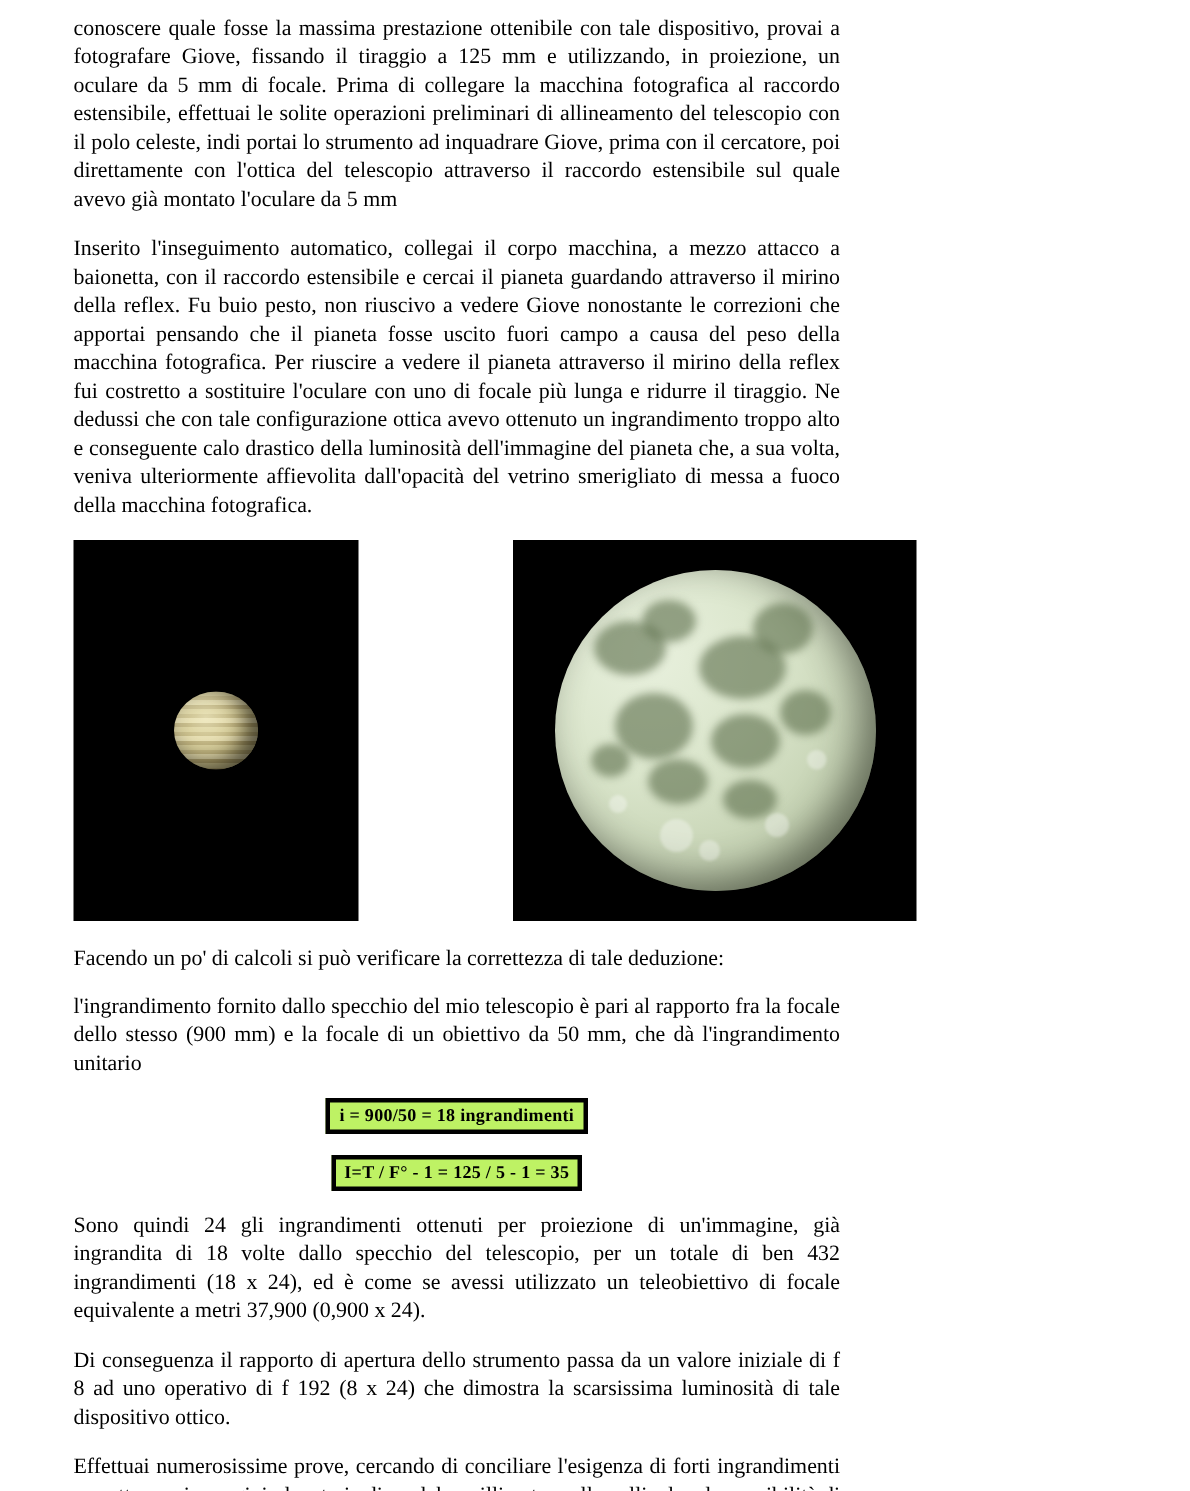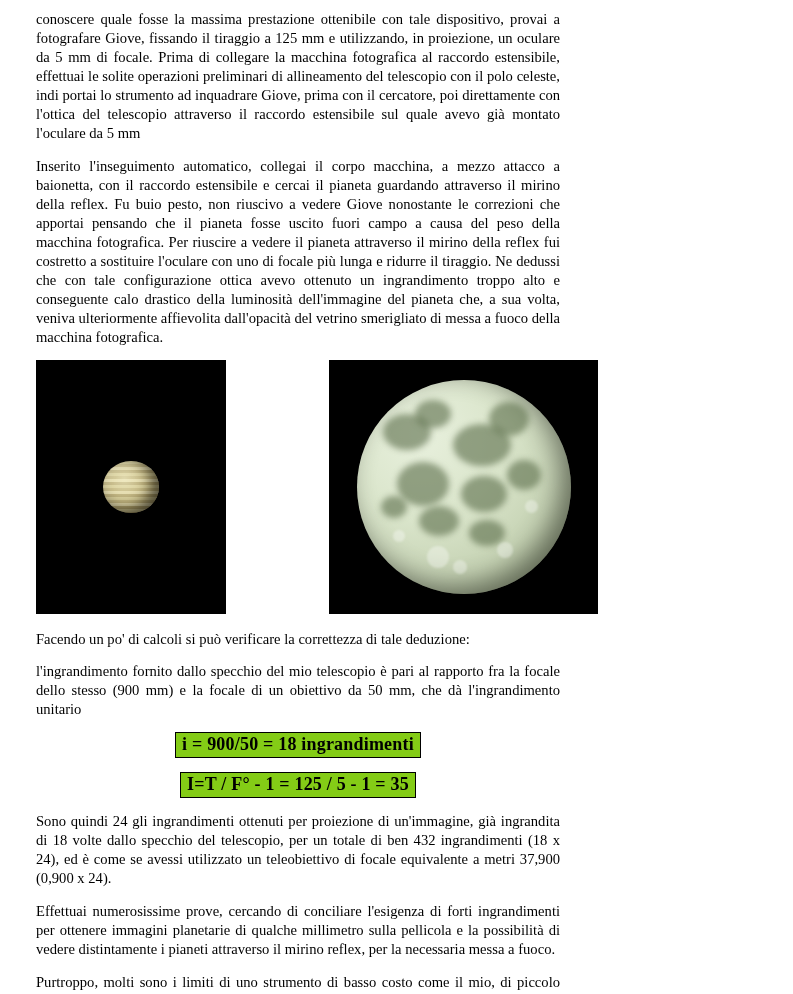--- a/index.html
+++ b/index.html
@@ -12,21 +12,21 @@
     height: 994px;
     font-family: "Liberation Serif", serif;
     color: #000000;
     overflow: hidden;
   }
   .page {
     position: relative;
     width: 637px;
     height: 994px;
     box-sizing: border-box;
-    padding: 10px 77px 0 36px;
+    padding: 10px 77px 0 49px;
   }
   p.para {
     margin: 0 0 14px 0;
     font-size: 14.6px;
     line-height: 1.30;
     text-align: justify;
     text-justify: inter-word;
     color: #000;
   }
   p.para.tight {
@@ -101,26 +101,26 @@
     border-radius: 50%;
     background: rgba(255,255,255,0.35);
     filter: blur(1.2px);
   }
   .formula-wrap {
     text-align: center;
     margin: 0 0 14px 0;
   }
   .formula {
     display: inline-block;
-    background: #84cc16;
-    border: 1px solid #000000;
+    background: #bef264;
+    border: 3px solid #000000;
     padding: 1px 6px 2px 6px;
     font-family: "Liberation Serif", serif;
     font-weight: bold;
-    font-size: 18px;
+    font-size: 12px;
     letter-spacing: 0.2px;
     color: #000;
   }
 </style>
 </head>
 <body>
 
 <div class="page">
 
   <p class="para">conoscere quale fosse la massima prestazione ottenibile con tale dispositivo, provai a fotografare Giove, fissando il tiraggio a 125 mm e utilizzando, in proiezione, un oculare da 5 mm di focale. Prima di collegare la macchina fotografica al raccordo estensibile, effettuai le solite operazioni preliminari di allineamento del telescopio con il polo celeste, indi portai lo strumento ad inquadrare Giove, prima con il cercatore, poi direttamente con l'ottica del telescopio attraverso il raccordo estensibile sul quale avevo già montato l'oculare da 5 mm</p>
@@ -163,18 +163,19 @@
     <span class="formula">i = 900/50 = 18 ingrandimenti</span>
   </div>
 
 
   <div class="formula-wrap">
     <span class="formula">I=T / F° - 1 = 125 / 5 - 1 = 35</span>
   </div>
 
   <p class="para">Sono quindi 24 gli ingrandimenti ottenuti per proiezione di un'immagine, già ingrandita di 18 volte dallo specchio del telescopio, per un totale di ben 432 ingrandimenti (18 x 24), ed è come se avessi utilizzato un teleobiettivo di focale equivalente a metri 37,900 (0,900 x 24).</p>
 
+  <p class="para">Di conseguenza il rapporto di apertura dello strumento passa da un valore iniziale di f 8 ad uno operativo di f 192 (8 x 24) che dimostra la scarsissima luminosità di tale dispositivo ottico.</p>
 
   <p class="para">Effettuai numerosissime prove, cercando di conciliare l'esigenza di forti ingrandimenti   per ottenere immagini planetarie di qualche millimetro sulla pellicola e la possibilità di vedere distintamente i pianeti attraverso il mirino reflex, per la necessaria messa a fuoco.</p>
 
   <p class="para">Purtroppo, molti sono i limiti di uno strumento di basso costo come il mio, di piccolo diametro e scarsa stabilità, nato per le sole osservazioni visuali e non certamente adatto per le fotografie planetarie. Ad ogni</p>
 
 </div>
 
 </body></html>

